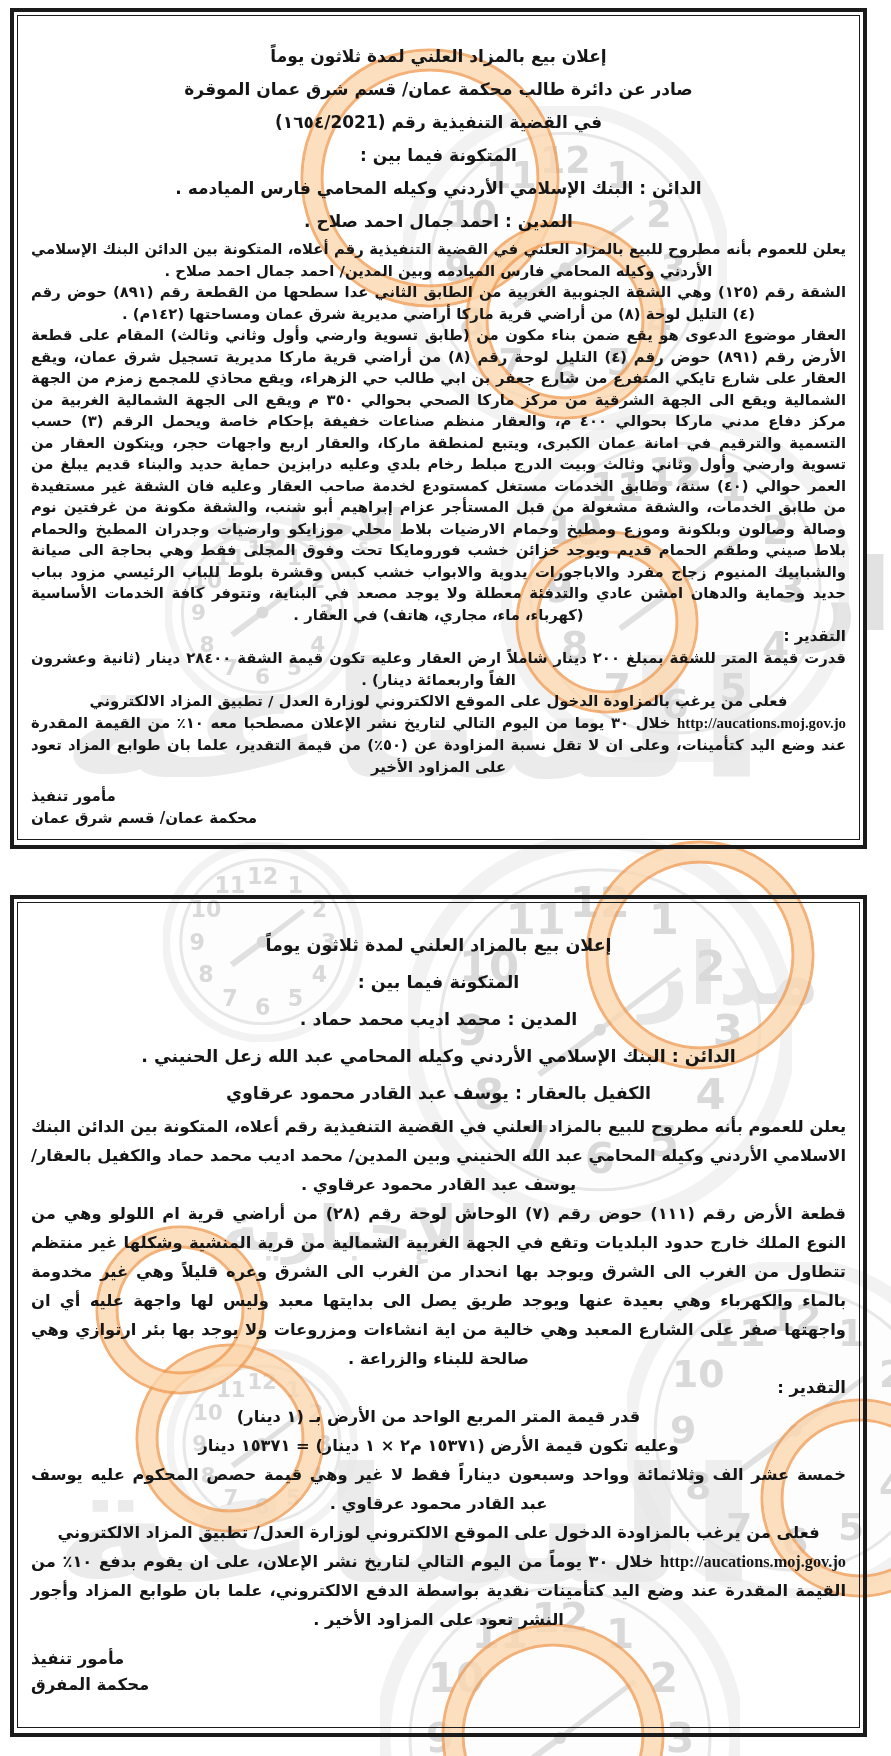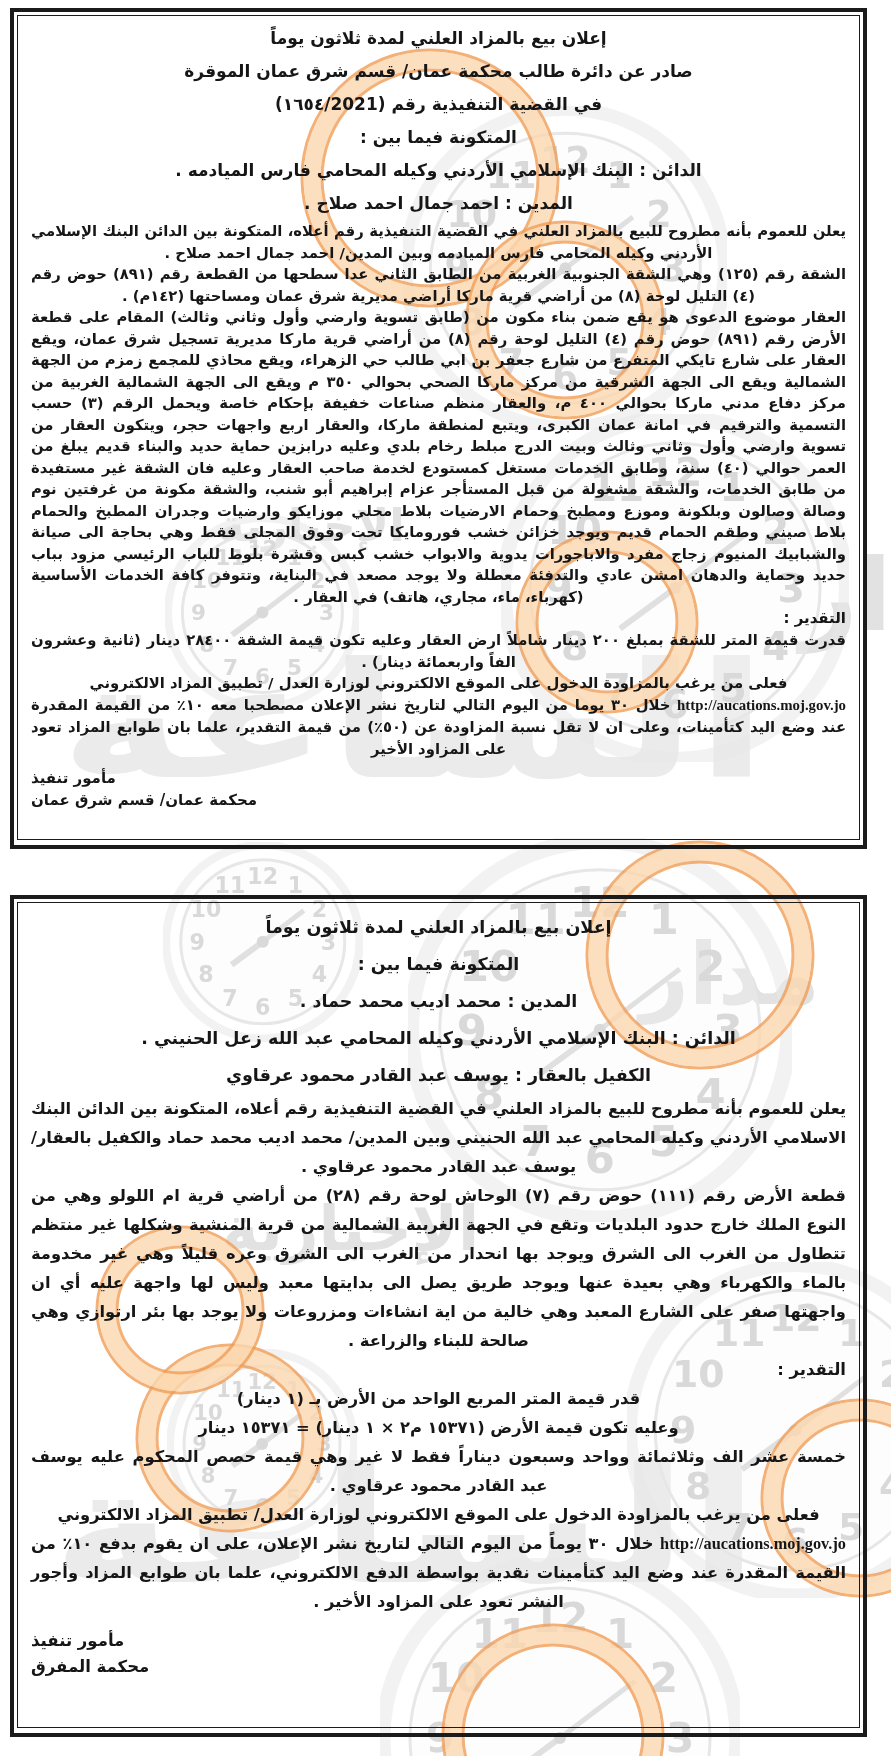--- a/index.html
+++ b/index.html
@@ -9,21 +9,21 @@
   #wm-layer{position:absolute;inset:0;z-index:0;}
   .wm{position:absolute;}
   .wm-word{position:absolute;font-weight:bold;color:#e2e2e2;line-height:0.95;
            font-family:"DejaVu Sans",sans-serif;white-space:nowrap;}
   .wm-word.wrap{white-space:normal;}
   .wm-giant{position:absolute;font-weight:bold;color:#ebebeb;line-height:0.9;
             transform:scaleX(1.3);transform-origin:left top;white-space:nowrap;}
   
   .doc{position:absolute;left:10px;width:857px;border:4px solid #1b1b1b;z-index:2;
        box-sizing:border-box;background:transparent;direction:rtl;}
-  .doc-inner{border:1px solid #1b1b1b;margin:3px;padding:6px 13px 8px 13px;
+  .doc-inner{border:1px solid #1b1b1b;margin:3px;padding:24px 13px 8px 13px;
              height:calc(100% - 8px);box-sizing:border-box;overflow:hidden;}
   #doc1{top:8px;height:841px;}
   #doc2{top:895px;height:842px;}
   .doc p{margin:0;color:#161616;font-weight:bold;}
   
   #doc1 .hdr{font-size:17px;line-height:33px;text-align:center;}
   #doc1 .bod{font-size:14.8px;line-height:21.5px;text-align:justify;text-align-last:center;}
   #doc1 .lbl{font-size:15px;line-height:22px;text-align:right;}
   #doc1 .ctr{font-size:14.8px;line-height:21.5px;text-align:center;}
   #doc1 .sig{font-size:15px;line-height:22px;text-align:left;}

